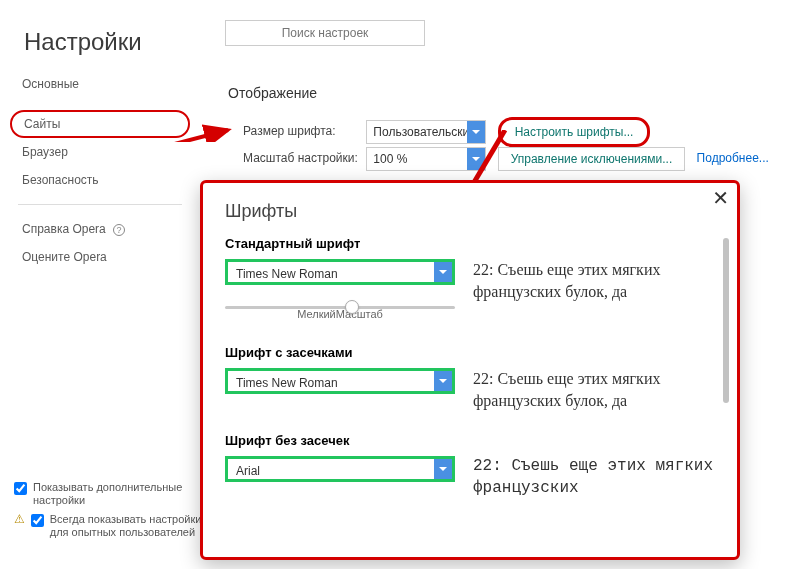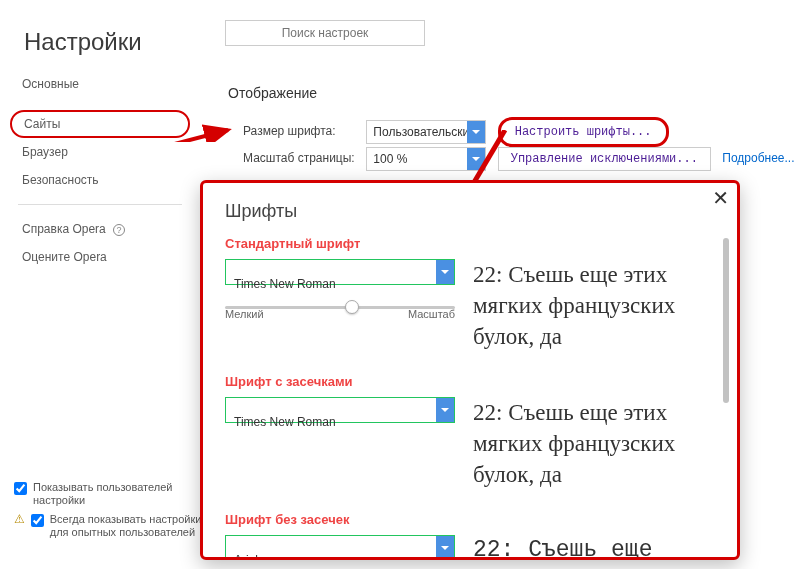--- a/index.html
+++ b/index.html
@@ -61,21 +61,21 @@
     line-height:22px; padding:0 6px; color:#333;
   }
   .select-arrow {
     position:absolute; right:0; top:0; width:18px; height:100%;
     background:#4a90e2; display:flex; align-items:center; justify-content:center;
   }
   .select-arrow svg { width:10px; height:10px; fill:#fff; }
   .btn {
     display:inline-block; vertical-align:middle; height:24px; line-height:22px;
     padding:0 12px; border:1px solid #ccc; background:#fff; margin-left:8px;
-    cursor:pointer; font-size:12px; color:#4c1d95;font-family:Liberation Mono, monospace;
+    cursor:pointer; font-size:12px; color:#0f766e;
   }
   .btn-highlight {
     border:3px solid #d40000; border-radius:14px; padding:0 14px;
     height:30px; line-height:24px;
   }
   .link-more { color:#0066cc; margin-left:8px; cursor:pointer; }
 
   .bottom-checks {
     position:absolute; bottom:30px; left:14px; width:190px;
   }
@@ -90,38 +90,38 @@
     box-shadow:0 6px 20px rgba(0,0,0,.25);
     padding:18px 22px 10px 22px;
     overflow:hidden;
   }
   .modal-close {
     position:absolute; top:5px; right:8px; font-size:20px; color:#333;
     cursor:pointer; line-height:1;
   }
   .modal-title { font-size:18px; color:#444; margin-bottom:14px; }
   .font-block { margin-bottom:22px; }
-  .font-subtitle { font-size:13px; font-weight:bold; color:#ef4444; margin-bottom:8px;margin-top:10px; }
+  .font-subtitle { font-size:13px; font-weight:bold; color:#000000; margin-bottom:8px;margin-top:10px; }
   .font-row { display:flex; gap:18px; align-items:flex-start; }
   .font-left { width:230px; }
   .font-select {
-    width:230px; height:26px; border:1px solid #22c55e; position:relative;
-    line-height:24px; padding:12px 8px; color:#333; background:#fff;
+    width:230px; height:26px; border:3px solid #22c55e; position:relative;
+    line-height:24px; padding:0 8px; color:#333; background:#fff;
   }
   .slider {
     margin-top:14px; width:230px; position:relative; height:24px;
   }
   .slider-track { height:3px; background:#c8c8c8; border-radius:2px; position:relative; top:7px; }
   .slider-thumb {
     position:absolute; top:1px; left:52%; width:14px; height:14px;
     border-radius:50%; background:#fff; border:1px solid #aaa;
     box-shadow:0 1px 2px rgba(0,0,0,.2);
   }
-  .slider-labels { display:flex; justify-content:space-between; font-size:11px; color:#666; margin-top:6px; }
-  .font-preview { font-family:"Times New Roman", serif; font-size:23px; color:#333; line-height:1.35; flex:1; padding-top:0; }
+  .slider-labels { display:flex; justify-content:center; font-size:11px; color:#666; margin-top:6px; }
+  .font-preview { font-family:"Times New Roman", serif; font-size:16px; color:#333; line-height:1.35; flex:1; padding-top:0; }
   .font-preview.sans { font-family: Liberation Mono, monospace; }
   .modal-scrollbar { position:absolute; top:55px; right:8px; width:6px; height:165px; background:#c2c2c2; border-radius:3px; }
 
   
   .arrow-svg { position:absolute; pointer-events:none; }
 </style>
 </head>
 <body>
 
 <div class="page-title">Настройки</div>
@@ -153,37 +153,37 @@
     <span class="select-arrow">
         <svg viewBox="0 0 10 10">
           <path d="M1 3 L5 7 L9 3 Z"></path>
         </svg>
       </span>
   </span>
   <span class="btn btn-highlight">Настроить шрифты...</span>
 </div>
 
 <div class="row2">
-  <span class="row-label">Масштаб страницы:</span>
+  <span class="row-label">Масштаб настройки:</span>
   <span class="select-box">
     <span>100 %</span>
     <span class="select-arrow">
         <svg viewBox="0 0 10 10">
           <path d="M1 3 L5 7 L9 3 Z"></path>
         </svg>
       </span>
   </span>
   <span class="btn">Управление исключениями...</span>
   <span class="link-more">Подробнее...</span>
 </div>
 
 <div class="bottom-checks">
   <div class="check-row">
     <input type="checkbox" checked="" style="">
-    <span>Показывать пользователей настройки</span>
+    <span>Показывать дополнительные настройки</span>
   </div>
   <div class="check-row">
     <span class="warn-icon">⚠</span>
     <input type="checkbox" checked="" style="">
     <span>Всегда показывать настройки для опытных пользователей</span>
   </div>
 </div>
 
 <svg class="arrow-svg" style="top:122px; left:163px;" width="80" height="20">
   <defs>

